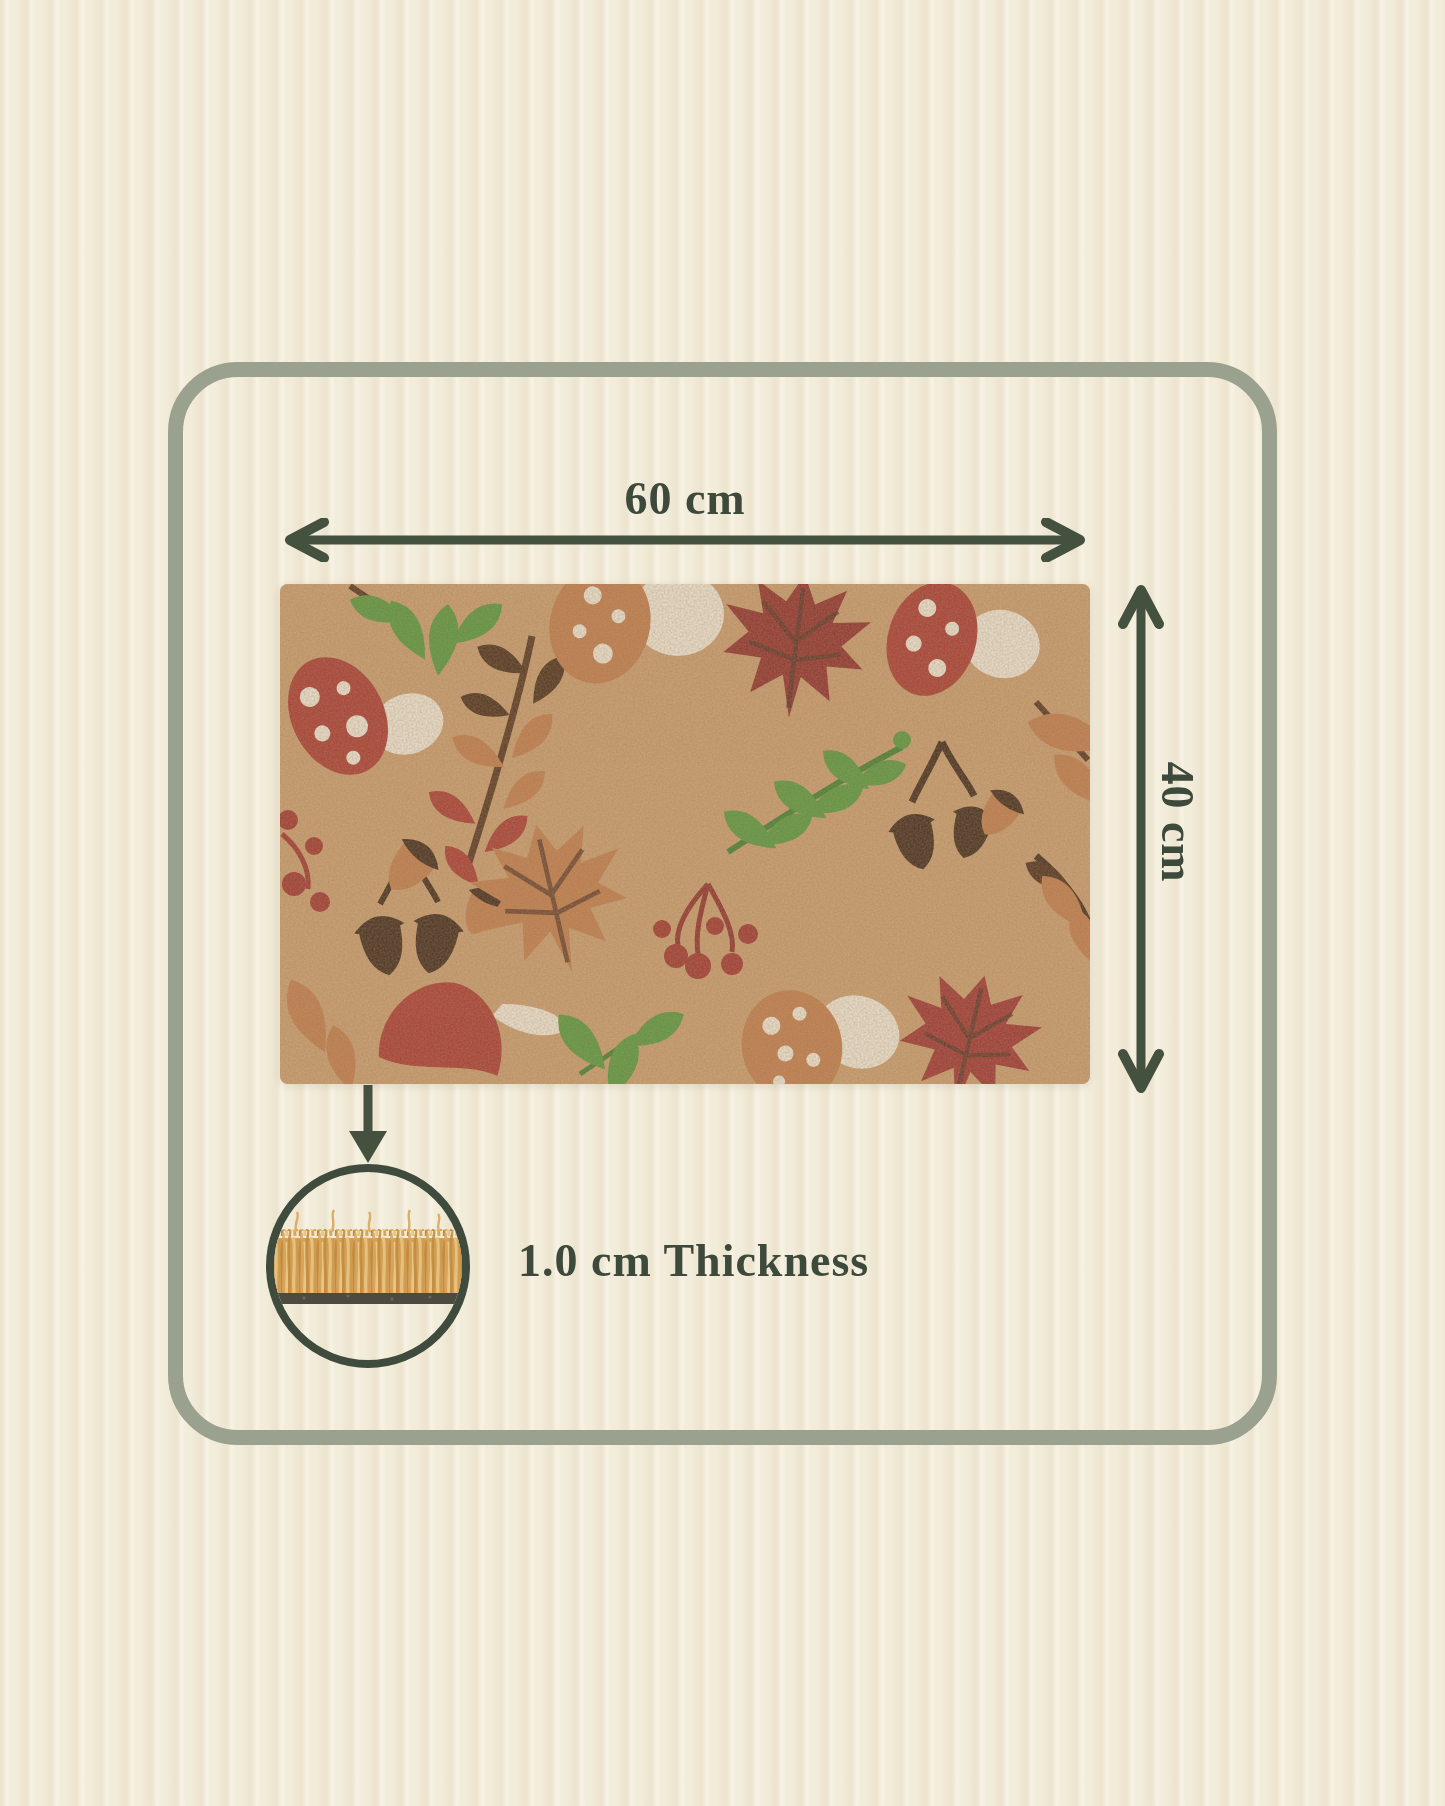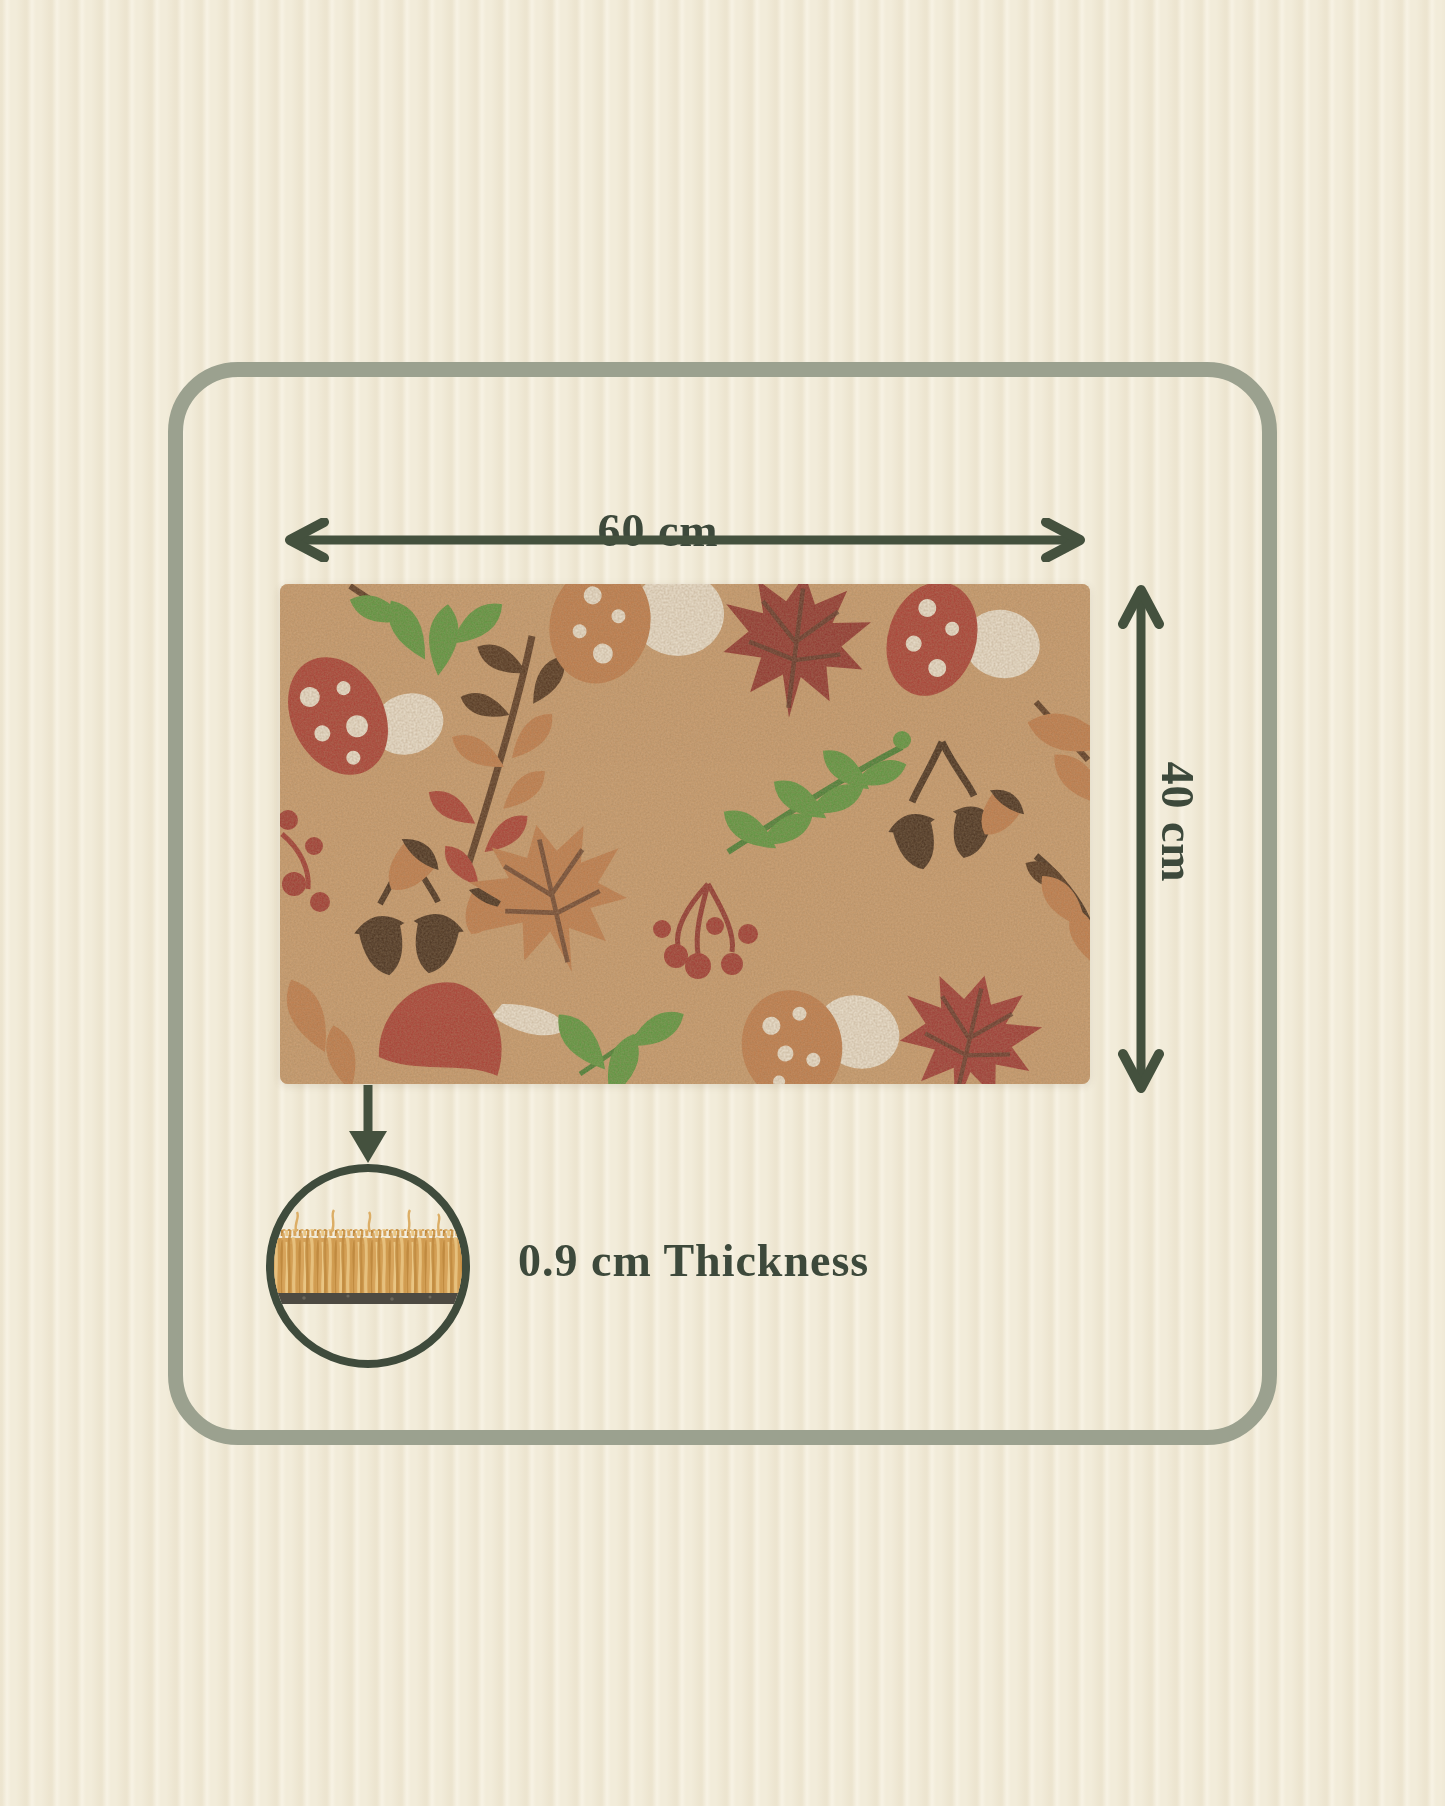--- a/index.html
+++ b/index.html
@@ -13,21 +13,21 @@
     font-family:"Liberation Serif","DejaVu Serif",serif;
   }
   .frame{
     position:absolute;left:168px;top:362px;width:1109px;height:1083px;
     box-sizing:border-box;border:15px solid #9ba18f;border-radius:70px;
   }
   .dim-label{
     color:#3d493b;font-weight:bold;font-size:46px;letter-spacing:1px;
     white-space:nowrap;
   }
-  .width-label{position:absolute;left:508px;top:472px;width:300px;text-align:center;margin-top:32px;}
+  .width-label{position:absolute;left:535px;top:472px;width:300px;text-align:center;}
   .height-label{position:absolute;left:1177px;top:822px;transform:translate(-50%,-50%) rotate(90deg);}
   .thickness-label{position:absolute;left:518px;top:1234px;}
   .arrow-svg{position:absolute;}
   .h-arrow{left:278px;top:518px;}
   .v-arrow{left:1118px;top:582px;}
   .pointer-arrow{left:348px;top:1085px;}
   .mat{
     position:absolute;left:280px;top:584px;width:810px;height:500px;
     border-radius:8px;overflow:hidden;
     box-shadow:inset 0 0 0 4px rgba(226,196,155,.45), inset 0 0 26px rgba(105,60,25,.28), 0 2px 8px rgba(80,60,30,.12);
@@ -274,13 +274,13 @@
   <path d="M22,60 C20,50 26,46 23,40 M58,60 C62,48 56,44 60,38 M96,60 C92,50 99,46 95,40 M134,60 C138,50 132,44 136,38 M165,60 C162,52 168,46 164,42" stroke="#dcae66" stroke-width="2.4" fill="none"></path>
 
   <rect x="-6" y="121" width="200" height="11" fill="#4d4a42"></rect>
   <circle cx="30" cy="126" r="1.8" fill="#6b675c"></circle>
   <circle cx="74" cy="124" r="1.6" fill="#6b675c"></circle>
   <circle cx="118" cy="127" r="1.8" fill="#6b675c"></circle>
   <circle cx="156" cy="125" r="1.5" fill="#6b675c"></circle>
 </svg>
 </div>
 
-<div class="dim-label thickness-label">0.9 cm Thickness</div>
+<div class="dim-label thickness-label">1.0 cm Thickness</div>
 
 </body></html>

